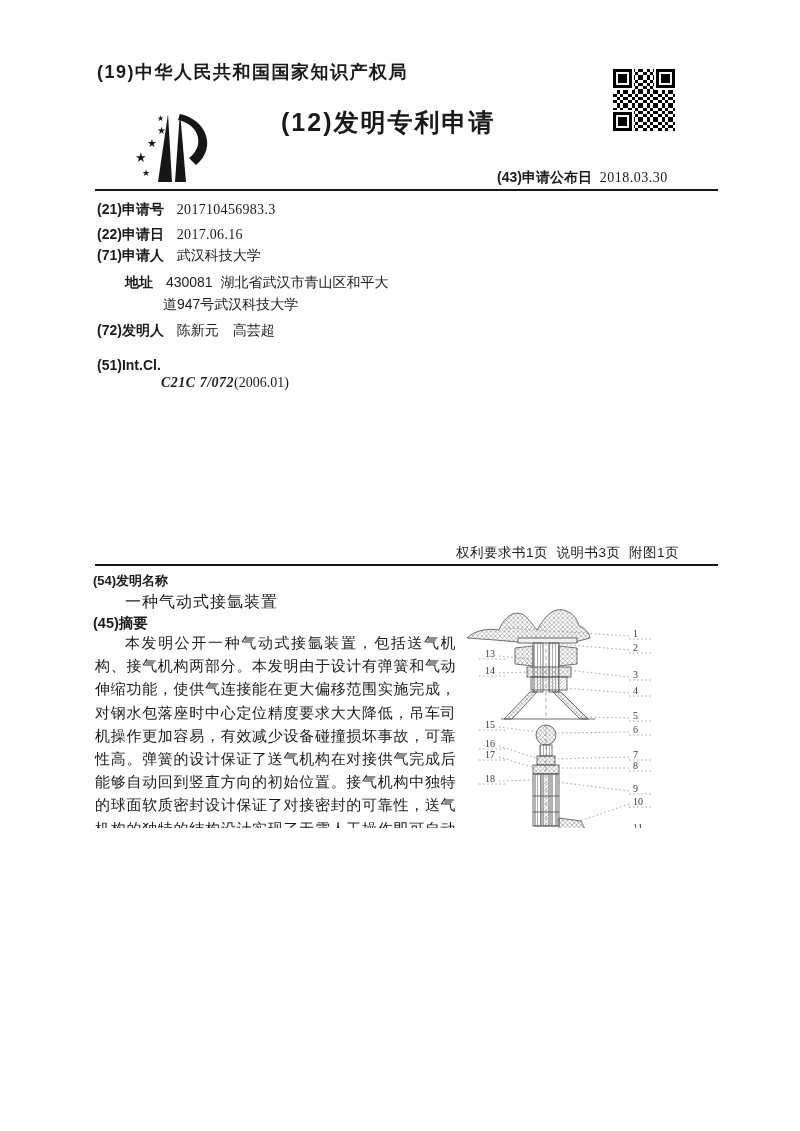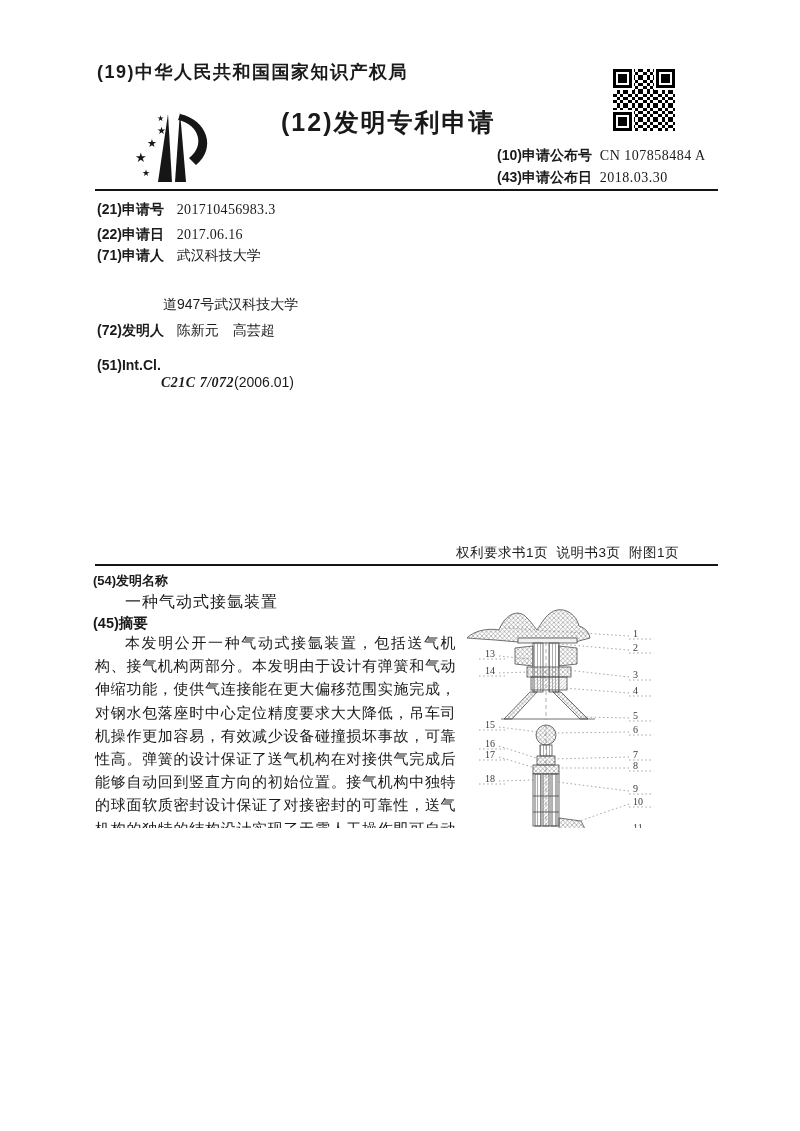--- a/index.html
+++ b/index.html
@@ -40,21 +40,21 @@
 
   
   .brow{left:97px;font-size:14px;white-space:nowrap;}
   .brow .lbl{font-weight:700;margin-right:9px;}
   .brow .val{font-family:"Liberation Serif",serif;letter-spacing:0.3px;}
   .r21{top:201px;} .r22{top:226px;} .r71{top:247px;}
   .addr1{left:125px;top:274px;} .addr2{left:163px;top:296px;font-size:14px;}
   .r72{top:322px;} .r51{top:357px;}
   .intcl{left:125px;top:374px;font-size:14px;white-space:nowrap;}
   .intcl .code{font-family:"Liberation Serif",serif;font-weight:700;font-style:italic;letter-spacing:0.5px;margin-left:36px;}
-  .intcl .ver{font-family:Liberation Sans, sans-serif;}
+  .intcl .ver{font-family:Liberation Serif, serif;}
 
   .pages-info{left:456px;top:544px;font-size:13.5px;letter-spacing:0.5px;}
 
   
   .t54{left:93px;top:572px;font-size:13px;font-weight:700;}
   .title{left:125px;top:592px;font-size:16px;letter-spacing:1px;}
   .t57{left:93px;top:614px;font-size:14.5px;font-weight:700;}
   .abstract{left:95px;top:631px;width:361px;font-size:15px;line-height:23.2px;
             text-align:justify;text-indent:2em;letter-spacing:0.4px;}
 
@@ -89,42 +89,42 @@
     <polygon points="48,78 53,8 59,78" fill="#161616"></polygon>
     <text x="8" y="58" font-size="13" fill="#161616">★</text>
     <text x="20" y="43" font-size="11" fill="#161616">★</text>
     <text x="30" y="30" font-size="10" fill="#161616">★</text>
     <text x="30" y="17" font-size="8" fill="#161616">★</text>
     <text x="15" y="72" font-size="9" fill="#161616">★</text>
   </svg>
 
   <div class="abs kind">(12)发明专利申请</div>
 
-  <div class="abs pubrow pub-no">
-    <span class="lbl">(10)申请公布号</span>
-    <span class="val">CN 107858484 A</span>
-  </div>
   <div class="abs pubrow pub-date">
     <span class="lbl">(43)申请公布日</span>
     <span class="val">2018.03.30</span>
   </div>
 
   <div class="abs rule rule1"></div>
 
   <div class="abs brow r21">
     <span class="lbl">(21)申请号</span>
     <span class="val">201710456983.3</span>
   </div>
   <div class="abs brow r22">
     <span class="lbl">(22)申请日</span>
     <span class="val">2017.06.16</span>
   </div>
   <div class="abs brow r71">
     <span class="lbl">(71)申请人</span>
     <span>武汉科技大学</span>
+  </div>
+  <div class="abs brow addr1">
+    <span class="lbl">地址</span>
+    <span class="pre">430081  湖北省武汉市青山区和平大</span>
   </div>
   <div class="abs brow addr2">
     <span>道947号武汉科技大学</span>
   </div>
   <div class="abs brow r72">
     <span class="lbl">(72)发明人</span>
     <span class="pre">陈新元　高芸超</span>
   </div>
   <div class="abs brow r51">
     <span class="lbl">(51)Int.Cl.</span>

